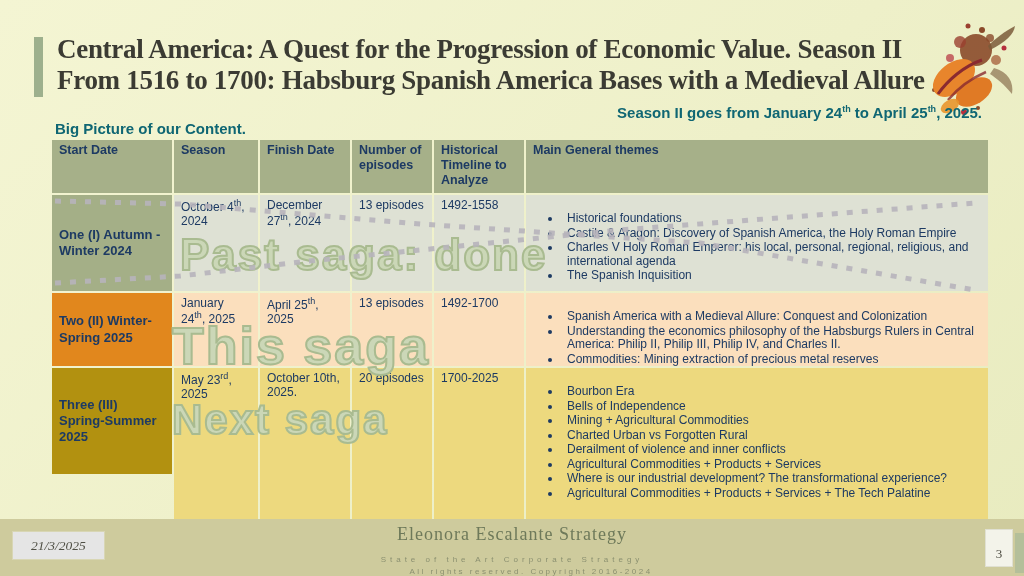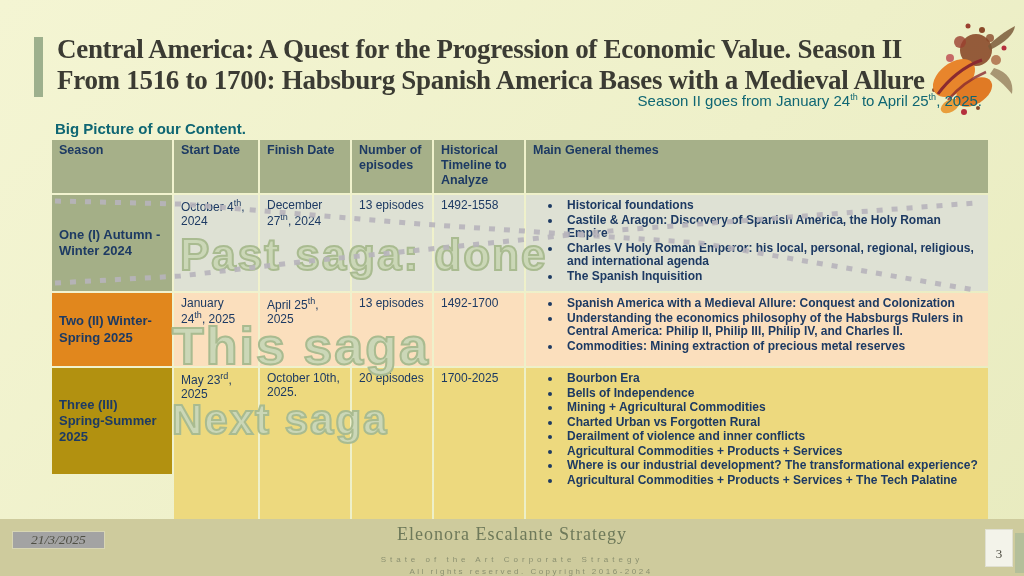--- a/index.html
+++ b/index.html
@@ -14,39 +14,39 @@
   .title-block { position:absolute; left:34px; top:34px; display:flex; }
   .title-bar { width:9px; height:60px; background:#9db08d; margin-right:14px; margin-top:3px; }
   .title-text {
     font-family:"Liberation Serif", serif; font-weight:700;
     font-size:27px; line-height:1.16; color:#3b3b33; letter-spacing:-0.3px;
     white-space:nowrap;
   }
 
   
   .subtitle-left  { position:absolute; left:55px;  top:120px; font-size:15px; font-weight:700; color:#0f6673; }
-  .subtitle-right { position:absolute; right:42px; top:92px; font-size:15px; font-weight:400; color:#0f6673; }
+  .subtitle-right { position:absolute; right:42px; top:104px; font-size:15px; font-weight:700; color:#0f6673; }
   .subtitle-right sup, .cell sup { font-size:9px; }
 
   
   .season-table {
     position:absolute; left:52px; top:140px; width:926px;
     display:grid; grid-template-columns:120px 84px 90px 80px 90px 462px;
     grid-auto-rows:min-content; gap:2px;
   }
   .cell { padding:3px 7px; font-size:12px; color:#1d3a63; line-height:1.18; }
   .hdr  { background:#a6b089; font-weight:700; font-size:12.5px; height:53px; }
   .r1   { background:#dee1d4; height:96px; }
   .r2   { background:#fbdfbd; height:73px; }
   .r3   { background:#edd97e; height:151px; }
   .season-cell { display:flex; align-items:center; font-weight:700; font-size:13px; line-height:1.25; }
   .season-1 { background:#a4af87; height:96px; }
   .season-2 { background:#e1871d; height:73px; }
   .season-3 { background:#b29110; height:106px; }
-  .themes ul { margin:1px 0 0 0; padding-left:29px; list-style:disc;font-weight:bold; }
+  .themes ul { margin:14px 0 0 0; padding-left:29px; list-style:disc; }
   .themes li { padding-left:5px; line-height:1.13; margin:0 0 1px 0; }
 
   
   .wm {
     position:absolute; font-weight:700; letter-spacing:2px;
     color:rgba(206,217,187,0.92); -webkit-text-stroke:2px #a9bb90;
     text-shadow:0 0 1px #a9bb90; pointer-events:none;
   }
   .wm-1 { left:180px; top:230px; font-size:44px; }
   .wm-2 { left:172px; top:316px; font-size:52px; }
@@ -56,22 +56,22 @@
   
   .butterfly { position:absolute; right:8px; top:20px; pointer-events:none; }
 
   
   .footer { position:absolute; left:0; top:519px; width:1024px; height:57px; background:#cecb9d; }
   .footer-center { text-align:center; padding-top:5px; }
   .brand { font-family:"Liberation Serif", serif; font-size:18px; letter-spacing:1px; color:#6e795a; }
   .tagline   { font-size:8px; letter-spacing:4px;   color:#8b9070; margin-top:10px; }
   .copyright { font-size:8px; letter-spacing:2.5px; color:#8b9070; margin-top:3px;padding-left:38px; }
   .date-box {
-    position:absolute; left:12px; top:12px; width:93px; height:18px;
-    background:#a3a3a3; border:1px solid #d8d6b4;
+    position:absolute; left:12px; top:12px; width:93px; height:29px;
+    background:#e5e5e5; border:1px solid #d8d6b4;
     display:flex; align-items:center; justify-content:center;
     font-family:"Liberation Serif", serif; font-style:italic; font-size:13.5px; color:#4f4f45;
   }
   .page-box {
     position:absolute; right:11px; top:10px; width:28px; height:38px;
     background:#f3f3ea; border:1px solid #e0e0d2;
     display:flex; align-items:flex-end; justify-content:center; padding-bottom:4px;
     font-family:"Liberation Serif", serif; font-size:13px; color:#4b4a40;
   }
   .page-strip { position:absolute; right:0; top:14px; width:9px; height:40px; background:#b4bf9a; }
@@ -109,22 +109,22 @@
     <ellipse cx="30" cy="86" rx="10" ry="6" transform="rotate(-30 30 86)" fill="#e8952c" opacity="0.9"></ellipse>
     <circle cx="44" cy="92" r="3" fill="#b5303d"></circle>
     <circle cx="58" cy="88" r="2" fill="#8a4a2a"></circle>
   </svg>
 
   <div class="subtitle-left">Big Picture of our Content.</div>
   <div class="subtitle-right">Season II goes from January 24<sup>th</sup> to April 25<sup>th</sup>, 2025.</div>
 
   <div class="season-table">
 
+    <div class="cell hdr">Start Date</div>
     <div class="cell hdr">Season</div>
-    <div class="cell hdr">Start Date</div>
     <div class="cell hdr">Finish Date</div>
     <div class="cell hdr">Number of episodes</div>
     <div class="cell hdr">Historical Timeline to Analyze</div>
     <div class="cell hdr">Main General themes</div>
 
     <div class="cell season-cell season-1">One  (I) Autumn -Winter 2024</div>
     <div class="cell r1">October 4<sup>th</sup>, 2024</div>
     <div class="cell r1">December 27<sup>th</sup>, 2024</div>
     <div class="cell r1">13 episodes</div>
     <div class="cell r1">1492-1558</div>

